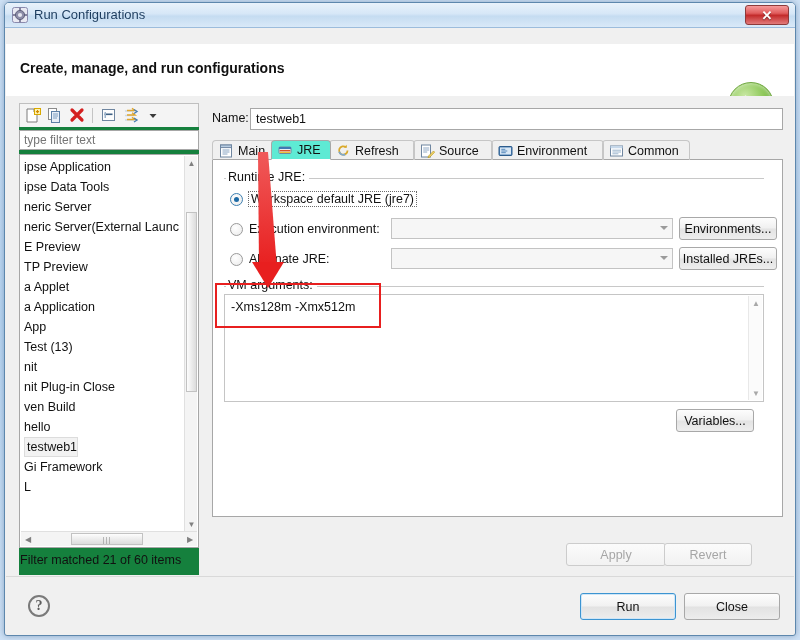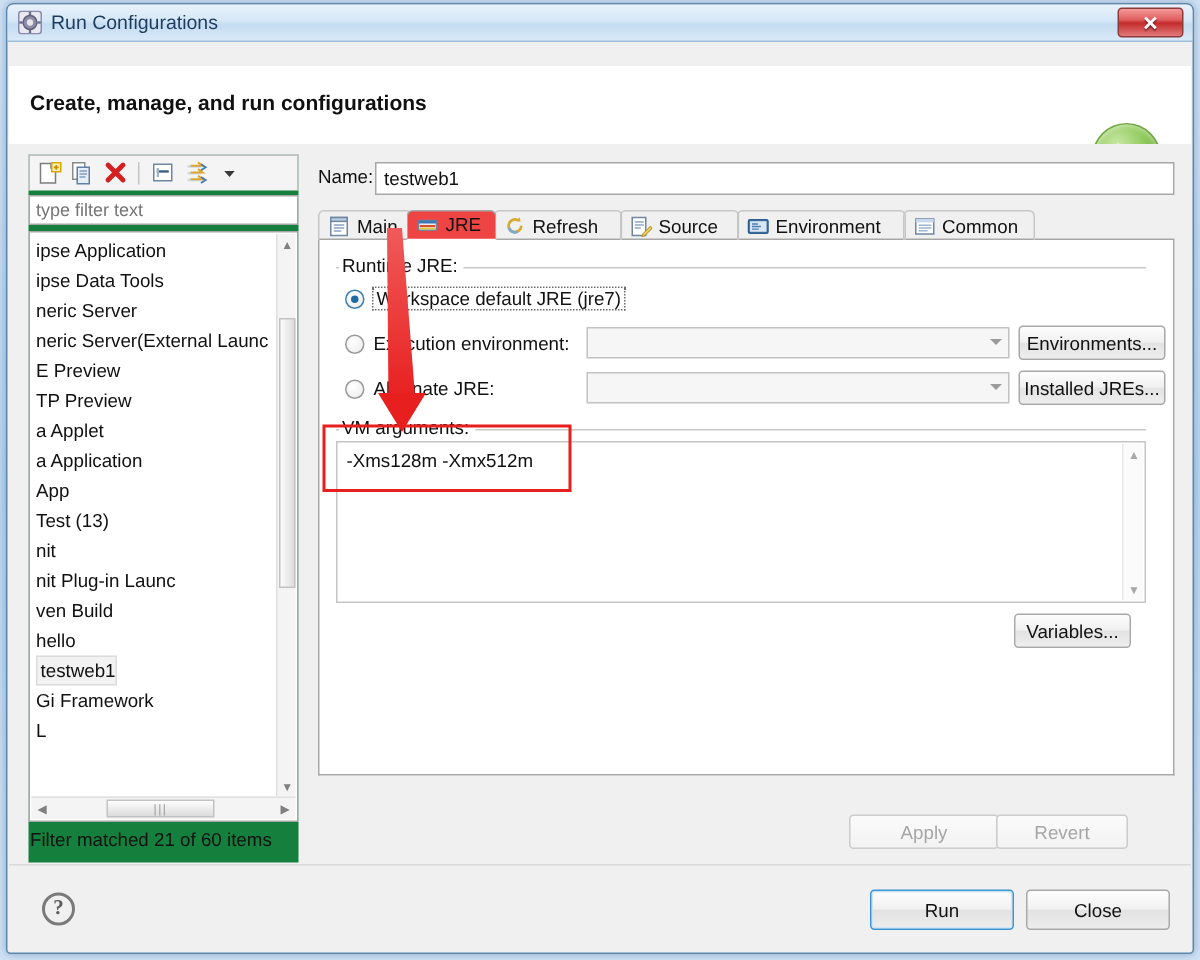--- a/index.html
+++ b/index.html
@@ -224,21 +224,21 @@
     position: absolute; top: 1px; height: 20px;
     display: flex; align-items: center; gap: 4px;
     padding: 0 7px 0 6px;
     font-size: 12.5px; color: #111;
     border: 1px solid transparent;
     border-bottom: none;
     cursor: pointer;
     white-space: nowrap;
   }
   .tab.active {
-    background: #ef4444;
+    background: #5eead4;
     border: 1px solid #a7a7a7;
     border-bottom: 1px solid #ffffff;
     border-radius: 4px 4px 0 0;
     z-index: 3;
   }
   .tab.inactive {
     background: transparent;
     border-left: 1px solid #c6c6c6;
     border-top: 1px solid #c6c6c6;
     border-right: 1px solid #c6c6c6;
@@ -495,21 +495,21 @@
             <div class="list-item-wrap">
                 <div class="list-item">App</div>
               </div>
             <div class="list-item-wrap">
                 <div class="list-item">Test (13)</div>
               </div>
             <div class="list-item-wrap">
                 <div class="list-item">nit</div>
               </div>
             <div class="list-item-wrap">
-                <div class="list-item">nit Plug-in Launc</div>
+                <div class="list-item">nit Plug-in Close</div>
               </div>
             <div class="list-item-wrap">
                 <div class="list-item">ven Build</div>
               </div>
             <div class="list-item-wrap">
                 <div class="list-item">hello</div>
               </div>
             <div class="list-item-wrap"><div class="list-item selected">testweb1</div></div>
             <div class="list-item-wrap">
                 <div class="list-item">Gi Framework</div>

